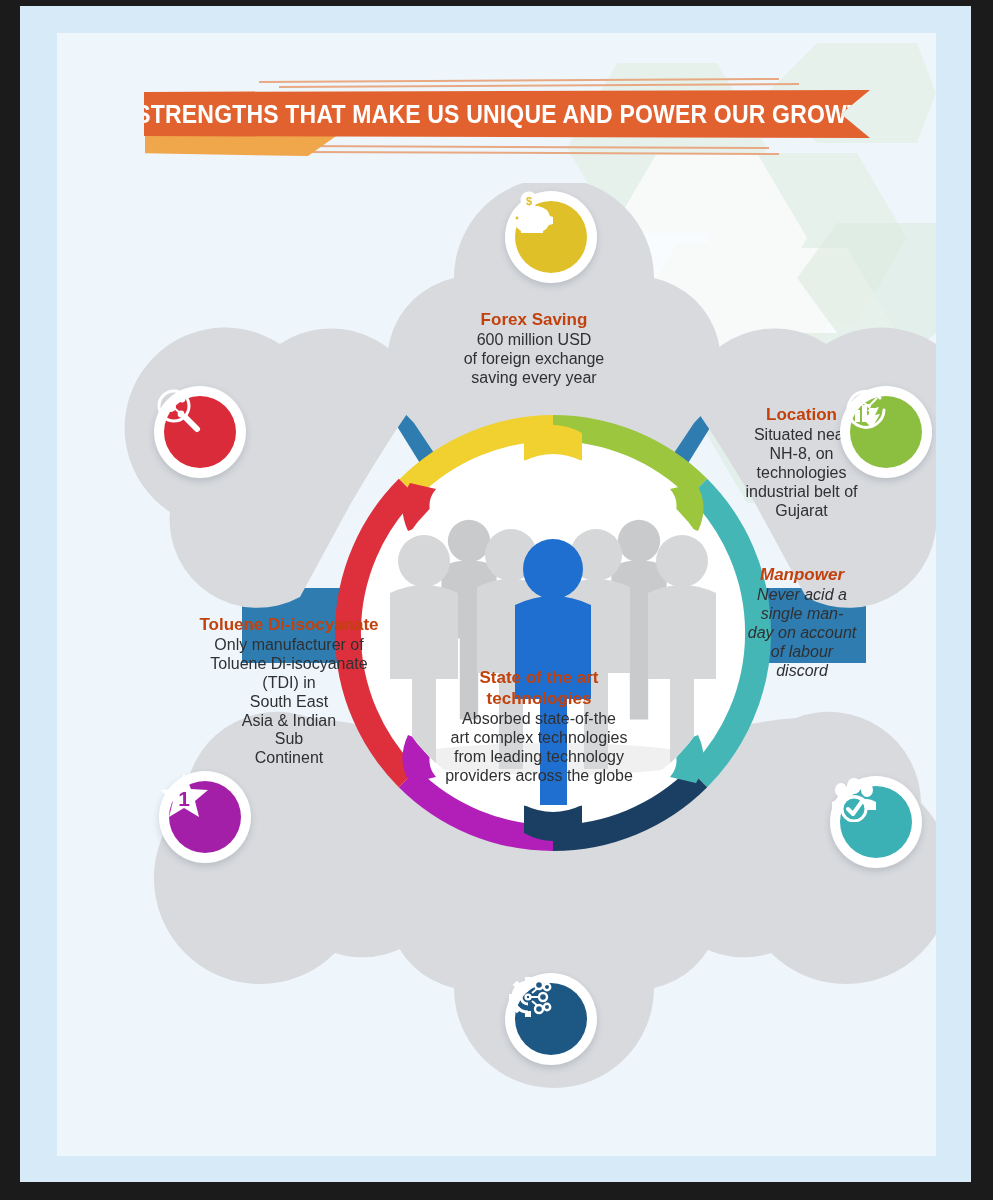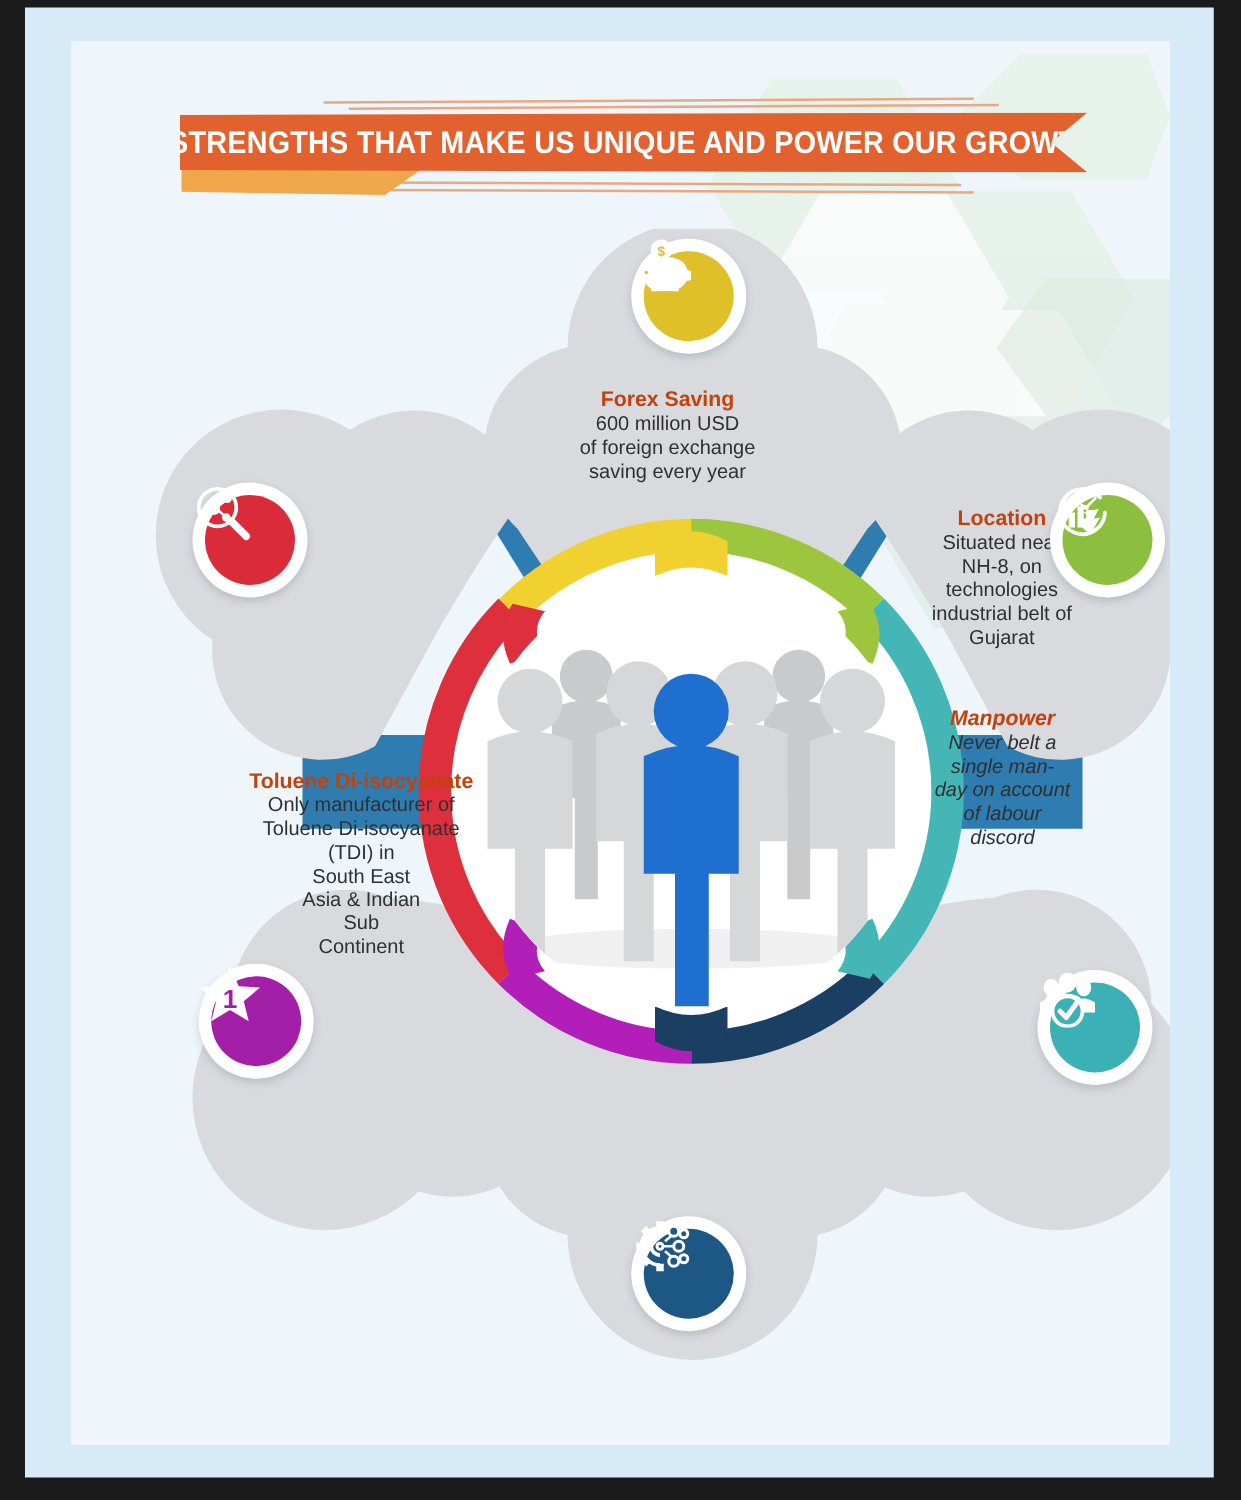--- a/index.html
+++ b/index.html
@@ -267,27 +267,35 @@
         <span class="h">Location</span>
         <span class="b">Situated near</span>
         <span class="b">NH-8, on</span>
         <span class="b">technologies</span>
         <span class="b">industrial belt of</span>
         <span class="b">Gujarat</span>
       </div>
 
       <div class="petal-text t-manpower">
         <span class="h">Manpower</span>
-        <span class="b">Never belt a</span>
+        <span class="b">Never acid a</span>
         <span class="b">single man-</span>
         <span class="b">day on account</span>
         <span class="b">of labour</span>
         <span class="b">discord</span>
       </div>
 
+      <div class="petal-text t-tech">
+        <span class="h">State of the art</span>
+        <span class="h">technologies</span>
+        <span class="b">Absorbed state-of-the</span>
+        <span class="b">art complex technologies</span>
+        <span class="b">from leading technology</span>
+        <span class="b">providers across the globe</span>
+      </div>
 
       <div class="petal-text t-tdi">
         <span class="h">Toluene Di-isocyanate</span>
         <span class="b">Only manufacturer of</span>
         <span class="b">Toluene Di-isocyanate</span>
         <span class="b">(TDI) in</span>
         <span class="b">South East</span>
         <span class="b">Asia &amp; Indian</span>
         <span class="b">Sub</span>
         <span class="b">Continent</span>

